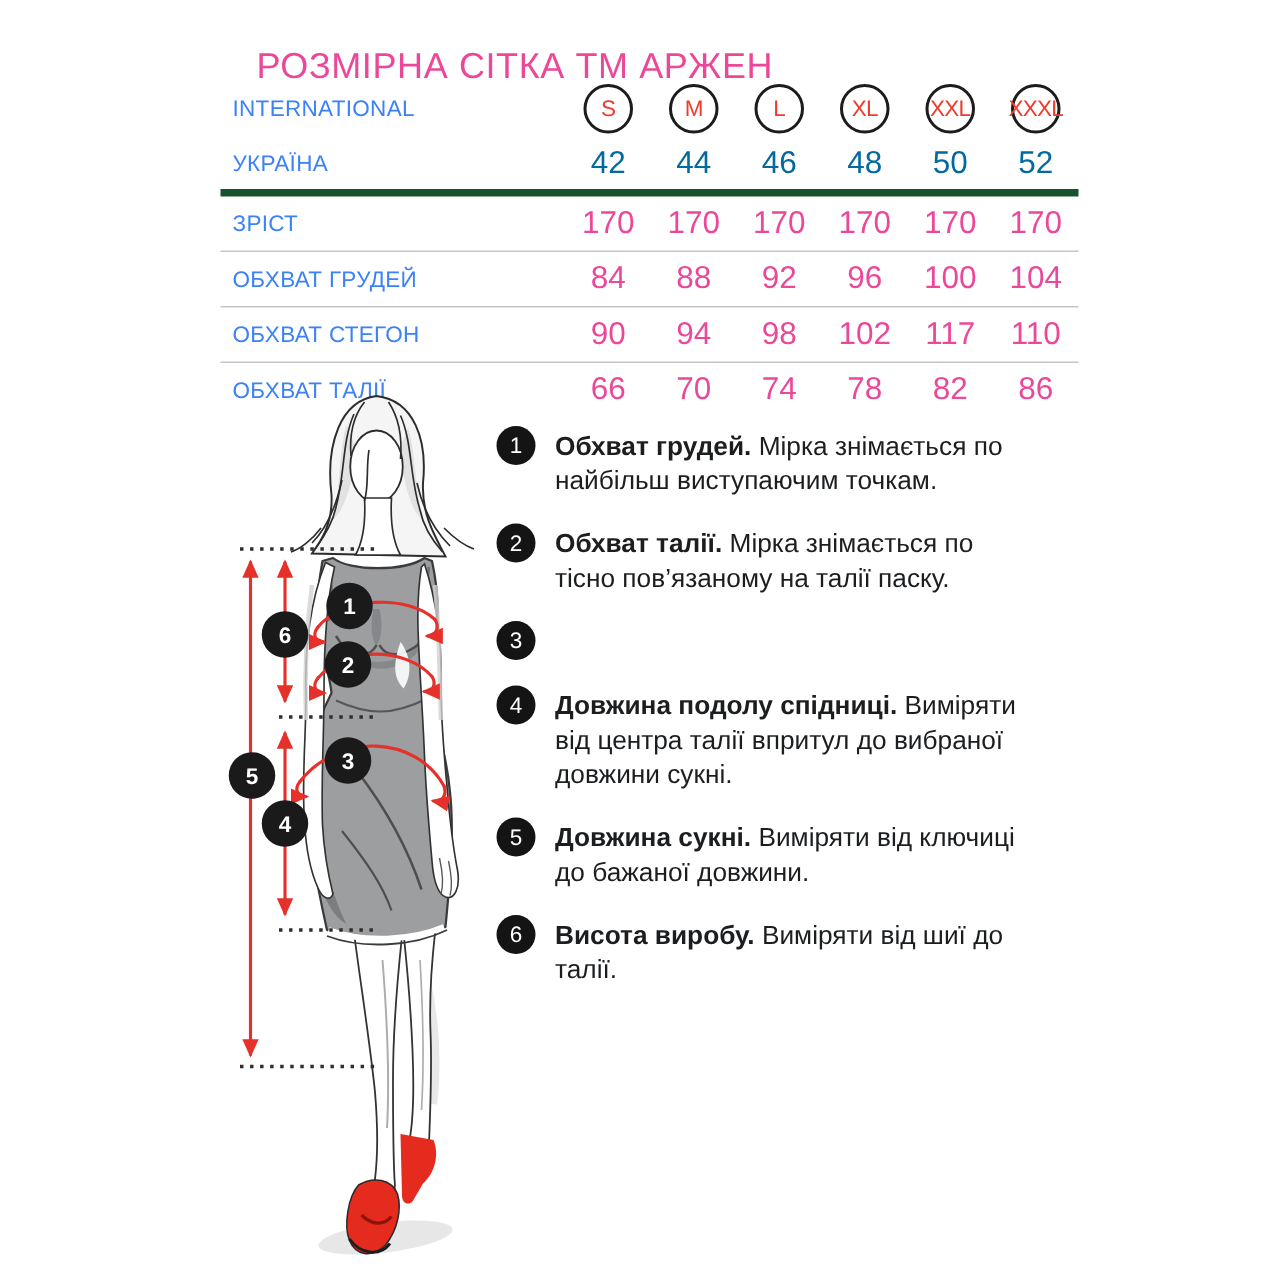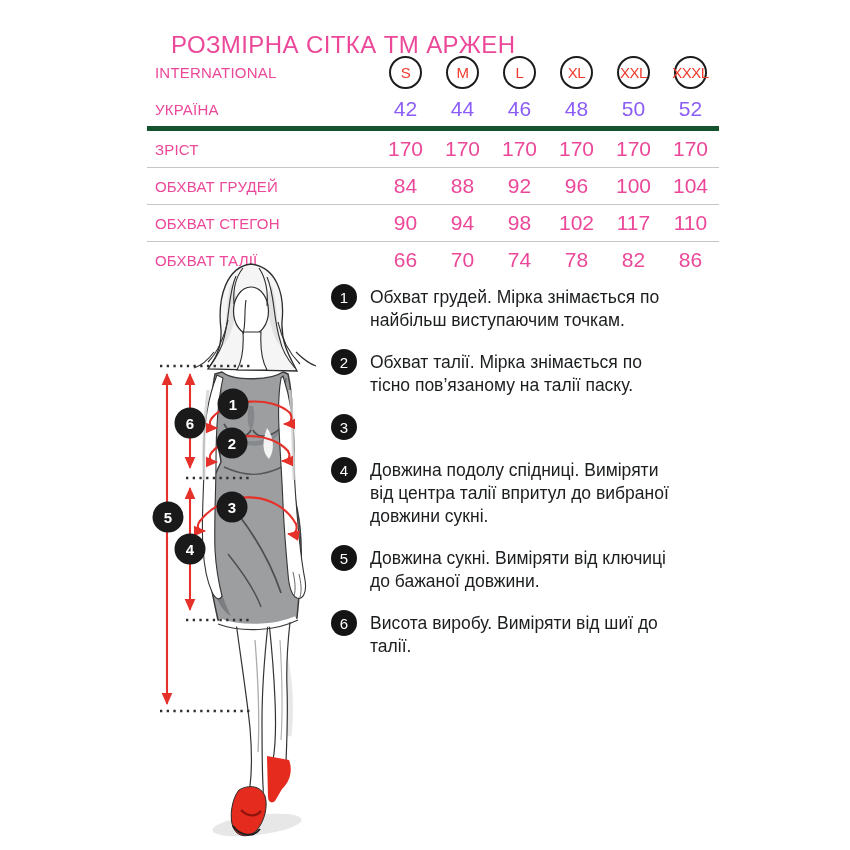--- a/index.html
+++ b/index.html
@@ -13,53 +13,53 @@
     position:absolute;left:155px;top:15px;margin:16px;
     font-size:24px;font-weight:500;color:#ec4899;letter-spacing:.4px;
   }
   
   .size-table{position:absolute;left:147px;top:52px;width:572px;}
   .trow{
     display:grid;grid-template-columns:230px repeat(6,57px);
     align-items:center;
   }
   .trow .rlabel{
-    padding-left:8px;font-size:15px;color:#ec4899;letter-spacing:.2px;
+    padding-left:8px;font-size:15px;color:#3b82f6;letter-spacing:.2px;
   }
   .trow .cell{text-align:center;}
   .sizes-row{height:40px;}
   .ua-row{height:34px;}
   .data-row{height:36px;}
   .data-row.first{border-top:5px solid #14532d;}
   .data-row + .data-row{border-top:1px solid #c6c6c6;}
   .size-circle{
     display:inline-flex;align-items:center;justify-content:center;
     width:33px;height:33px;border:2px solid #1c1c1c;border-radius:50%;
     box-sizing:border-box;
     color:#ef3b2d;font-size:15px;font-weight:500;letter-spacing:-.5px;
     white-space:nowrap;overflow:visible;
   }
-  .num-black{font-size:21px;color:#8b5cf6;}
+  .num-black{font-size:21px;color:#0369a1;}
   .num-gray{font-size:21px;color:#ec4899;}
   
   .legend{
     position:absolute;left:331px;top:286px;width:382px;
     display:flex;flex-direction:column;gap:19px;
   }
   .legend-item{display:flex;gap:13px;}
   .bullet{
     flex:0 0 auto;width:26px;height:26px;border-radius:50%;
     background:#141414;color:#ffffff;font-size:15px;
     display:flex;align-items:center;justify-content:center;margin-top:-2px;
   }
   .legend-text{
     margin:0;font-size:17.5px;line-height:23px;color:#1b1d1f;
     white-space:pre-line;
   }
-  .legend-text .term{font-weight:normal;}
+  .legend-text .term{font-weight:bold;}
   
   .figure-svg{position:absolute;left:140px;top:258px;width:192px;height:592px;}
 </style>
 </head>
 <body>
 
 <div class="page">
 
   <h1 class="title">РОЗМІРНА СІТКА ТМ АРЖЕН</h1>
 

